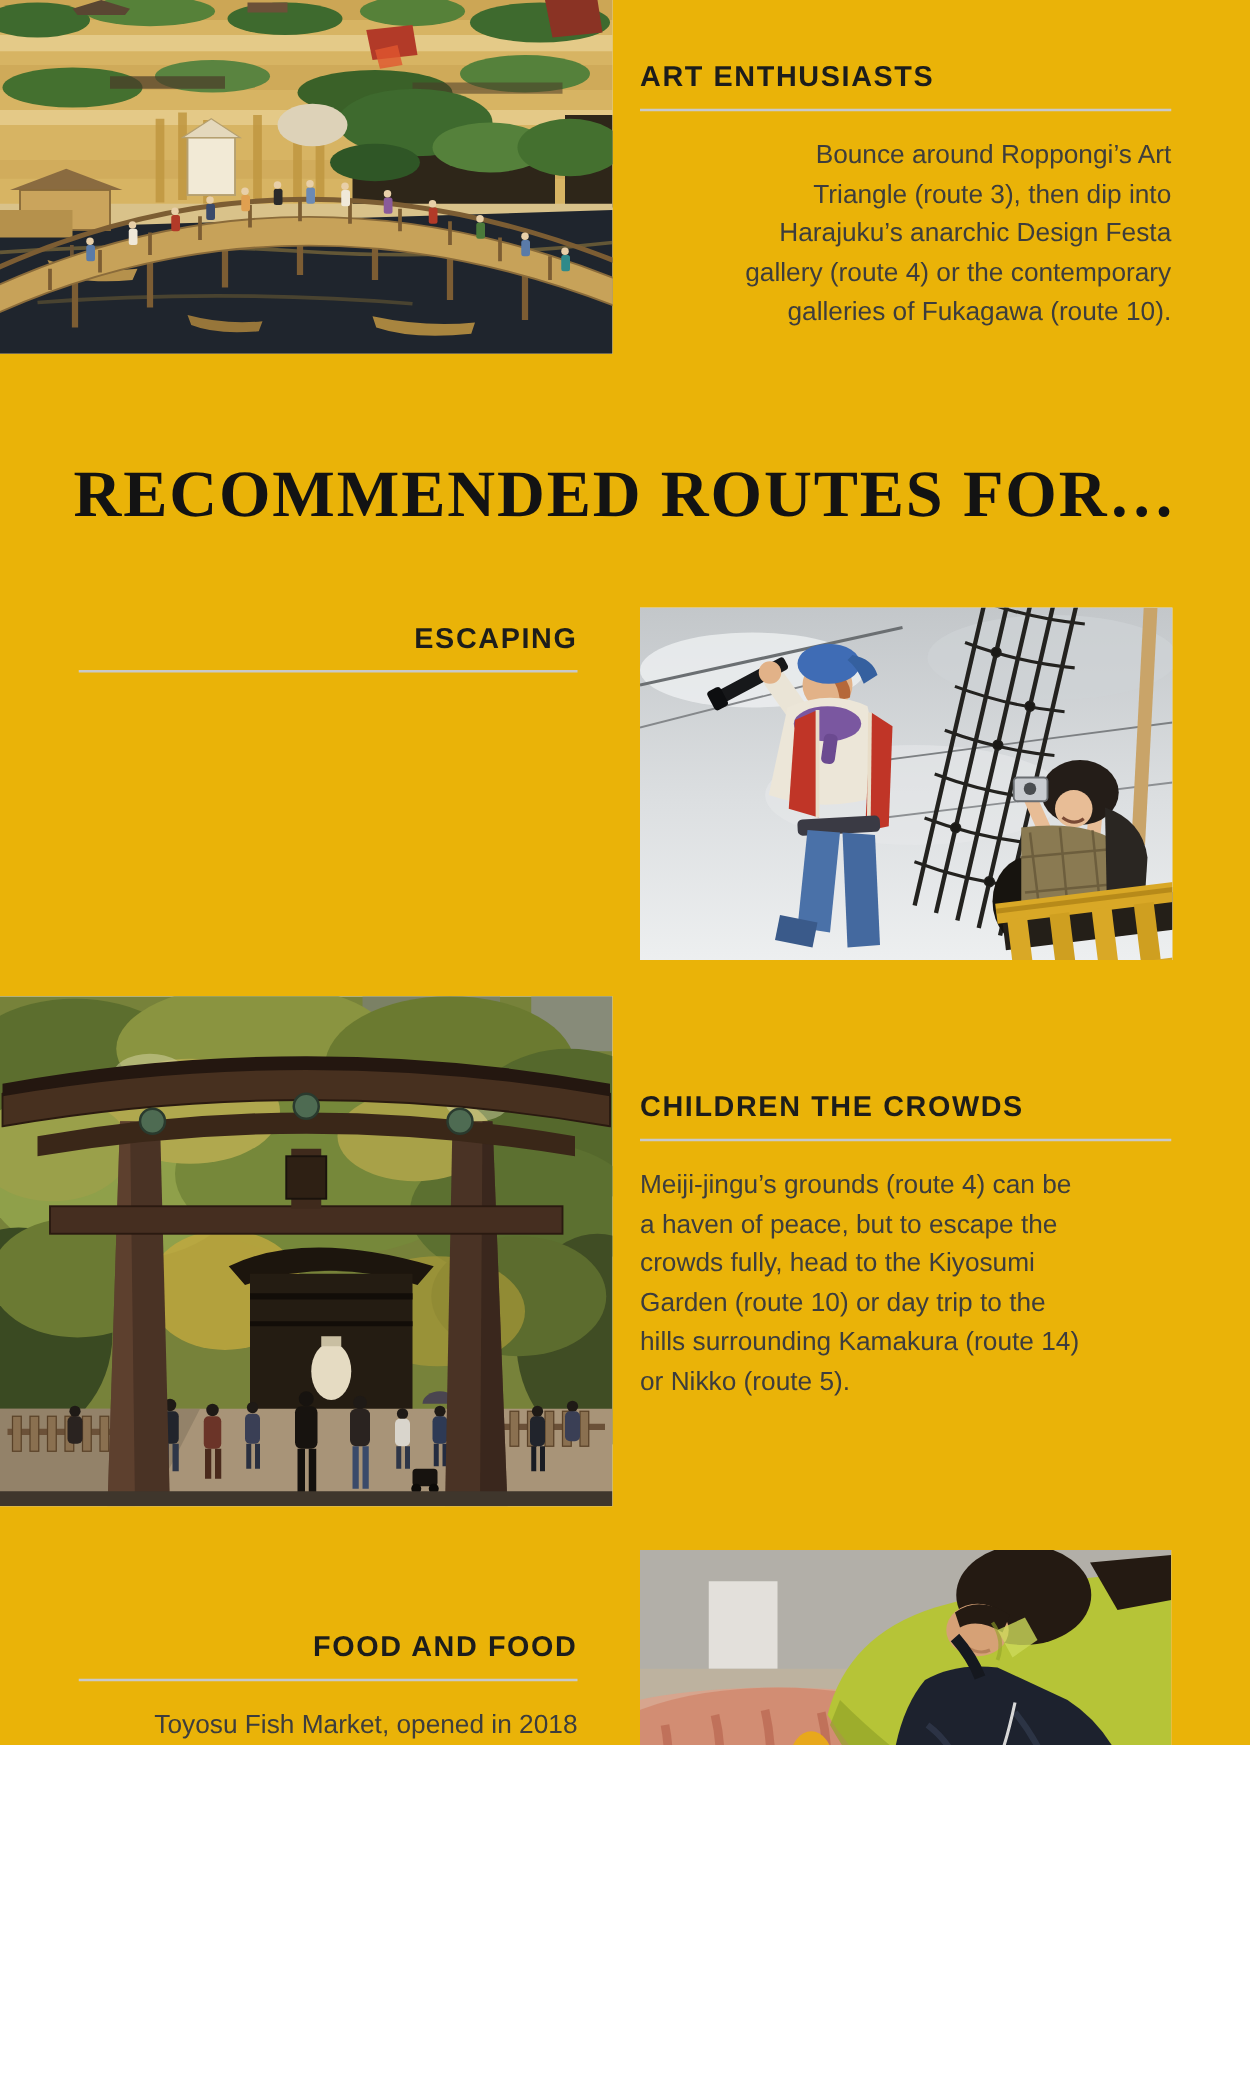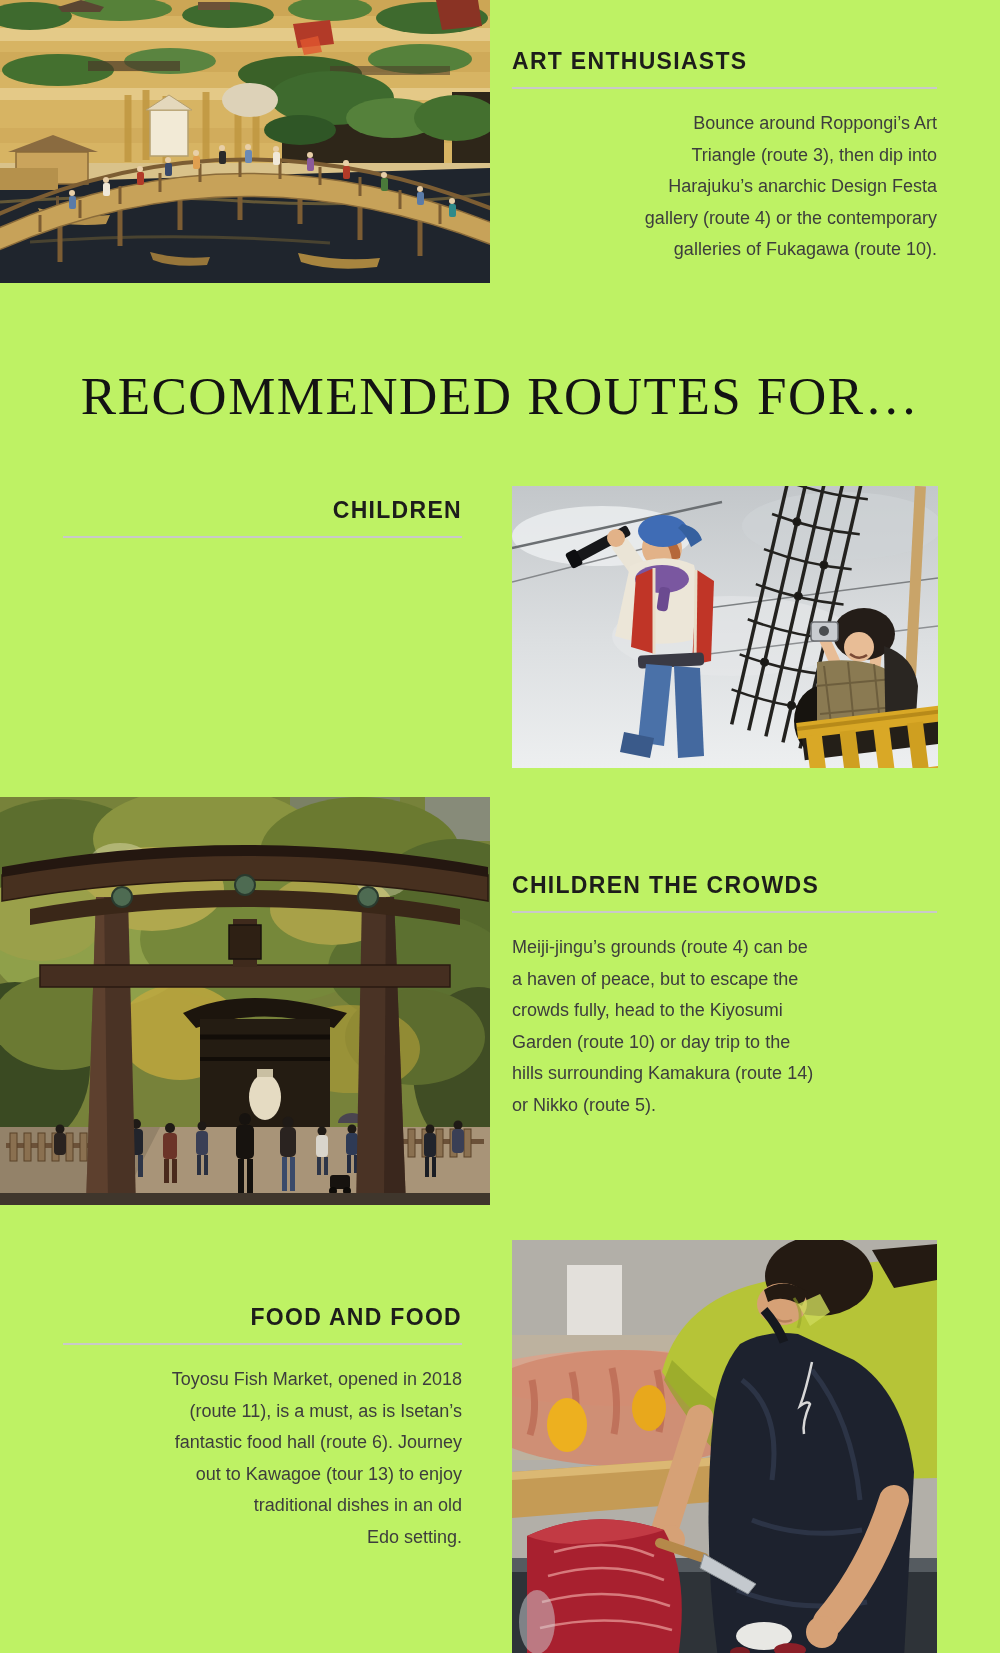--- a/index.html
+++ b/index.html
@@ -1,27 +1,27 @@
 <!DOCTYPE html>
 <html><head>
 <meta charset="utf-8">
 <style>
   * { margin:0; padding:0; box-sizing:border-box; }
   html,body { background:#ffffff; }
   body { font-family:"Liberation Sans", sans-serif; }
-  .page { position:relative; width:1000px; height:1653px; margin:0 auto; background:#bef264; overflow:hidden; }
+  .page { position:relative; width:1000px; height:1396px; margin:0 auto; background:#eab308; overflow:hidden; }
   .photo { position:absolute; overflow:hidden; background:#ddd; }
   .photo svg { display:block; width:100%; height:100%; }
   .textblock { position:absolute; }
   .sec-head { font-size:23px; font-weight:bold; letter-spacing:1.3px; color:#1d1d1b; line-height:27px; }
   .rule { height:2px; background:#c9c9c9; margin-top:12px; }
-  .body-text { font-size:18px; line-height:31.5px; color:#3d3d3d; margin-top:19px; white-space:pre-line; }
+  .body-text { font-size:21px; line-height:31.5px; color:#3d3d3d; margin-top:19px; white-space:pre-line; }
   .align-right { text-align:right; }
   .main-heading { position:absolute; left:0; top:366px; width:100%; text-align:center;
-    font-family:"Liberation Serif", serif; font-weight:400; font-size:53px; letter-spacing:1.5px; color:#131313; }
+    font-family:"Liberation Serif", serif; font-weight:700; font-size:53px; letter-spacing:1.5px; color:#131313; }
 </style>
 </head>
 <body>
 
 <div class="page">
 
   <div class="photo" style="left:0; top:0; width:490px; height:283px;">
     <svg viewBox="0 0 490 283" preserveAspectRatio="none" role="img" aria-label="Edo-period painting of townspeople crossing an arched wooden bridge">
       <rect x="0" y="0" width="490" height="283" fill="#d7b463"></rect>
       <rect x="0" y="0" width="490" height="16" fill="#c39a4b" opacity="0.55"></rect>
@@ -170,21 +170,21 @@
     <div class="body-text align-right">Bounce around Roppongi’s Art
 Triangle (route 3), then dip into
 Harajuku’s anarchic Design Festa
 gallery (route 4) or the contemporary
 galleries of Fukagawa (route 10).</div>
   </div>
 
   <div class="main-heading">RECOMMENDED ROUTES FOR…</div>
 
   <div class="textblock align-right" style="left:63px; top:497px; width:399px;">
-    <div class="sec-head">CHILDREN</div>
+    <div class="sec-head">ESCAPING</div>
     <div class="rule"></div>
   </div>
 
   <div class="photo" style="left:512px; top:486px; width:426px; height:282px;">
     <svg viewBox="0 0 426 282" preserveAspectRatio="none" role="img" aria-label="Pirate statue with telescope and tourist with camera on a Hakone fantasy galleon">
       <defs>
         <linearGradient id="sky" x1="0" y1="0" x2="0" y2="1">
           <stop offset="0" stop-color="#c3c7ca"></stop>
             <stop offset="0.55" stop-color="#dcdfe1"></stop>
             <stop offset="1" stop-color="#edeff0"></stop>

